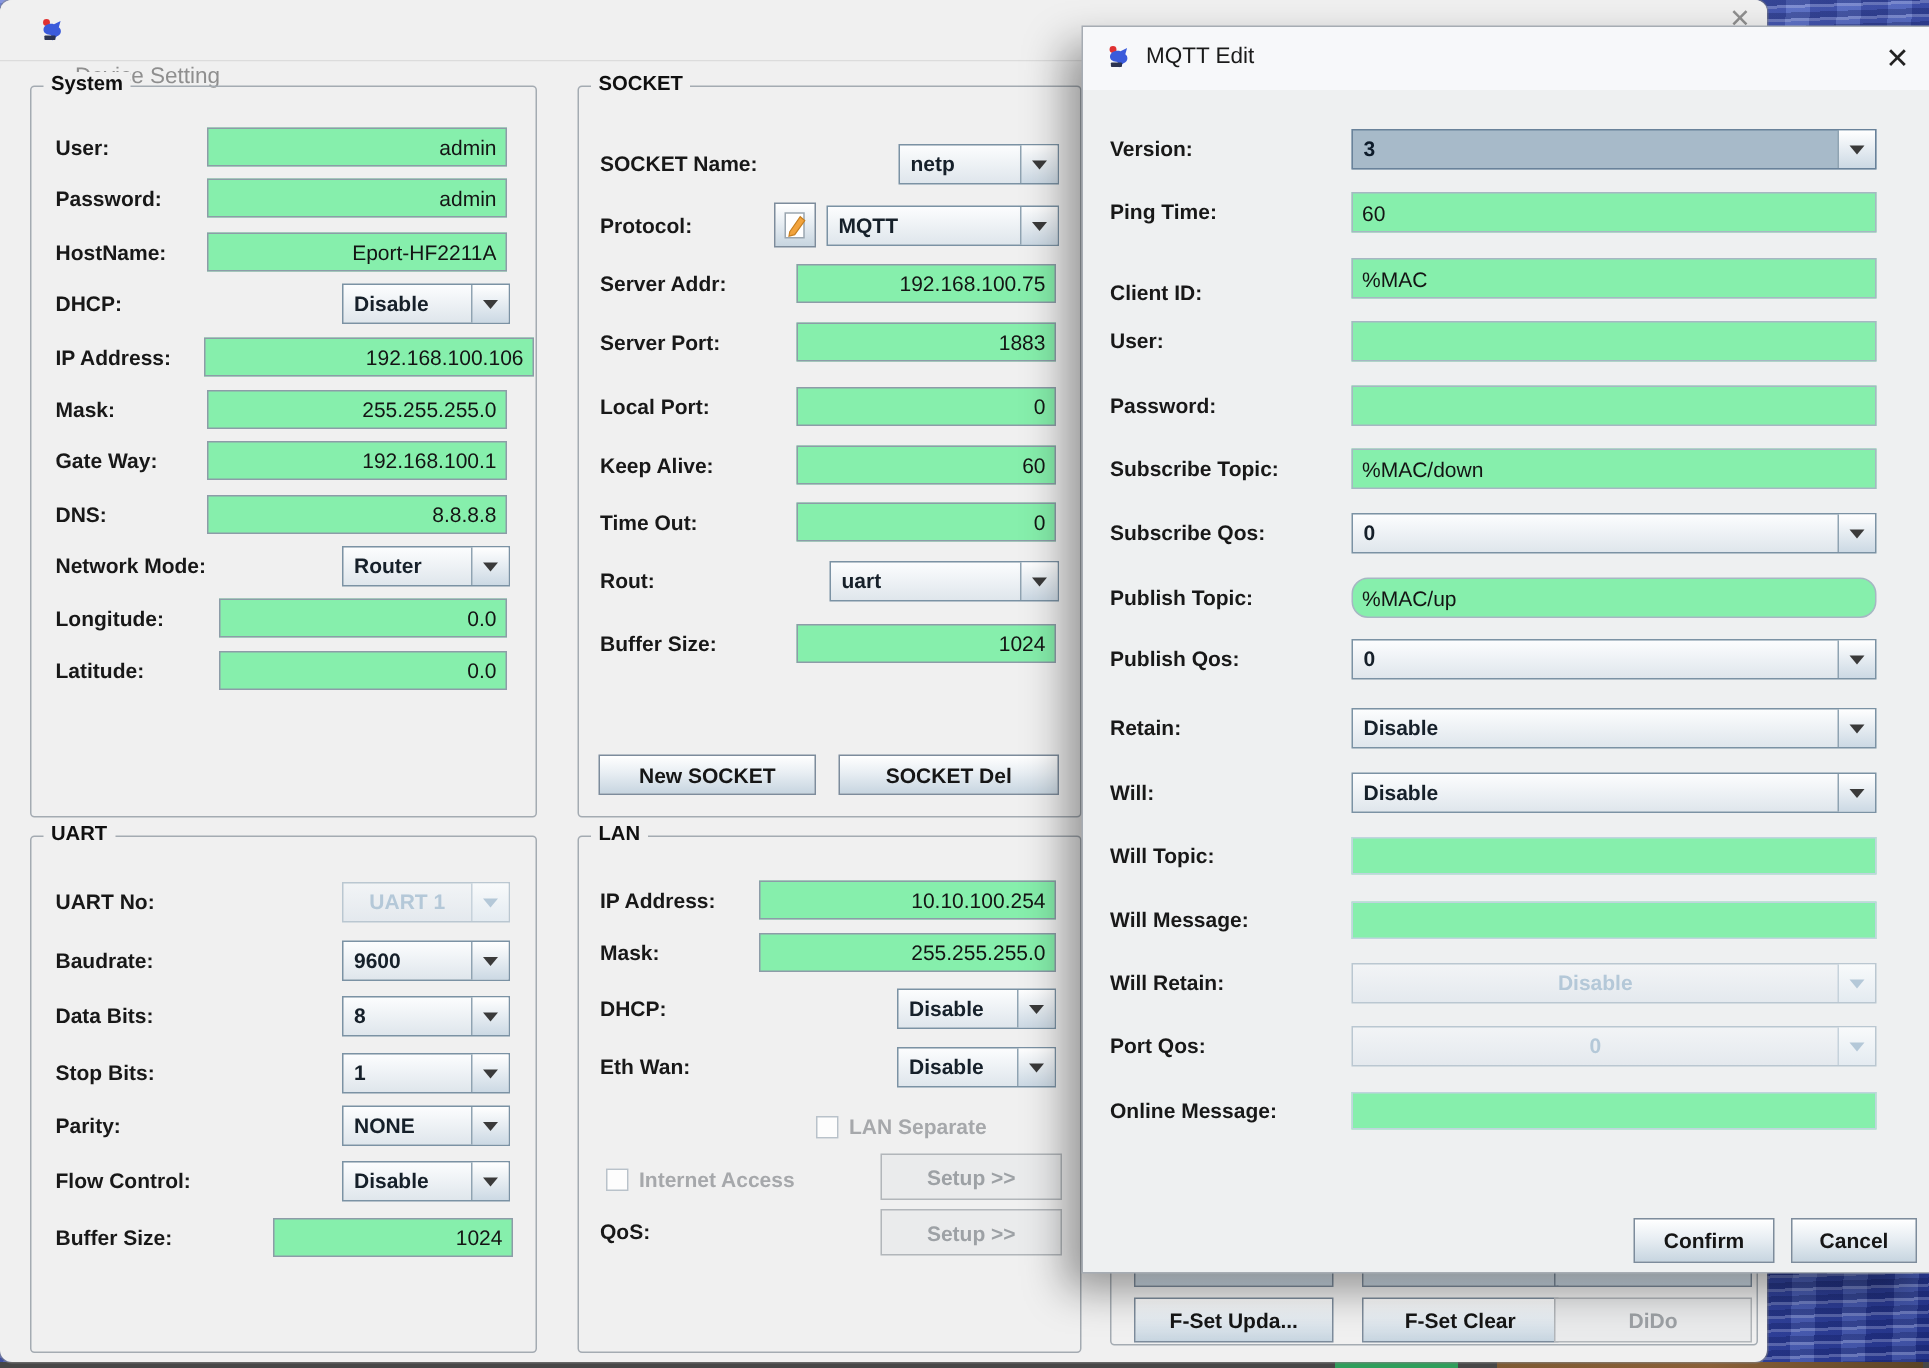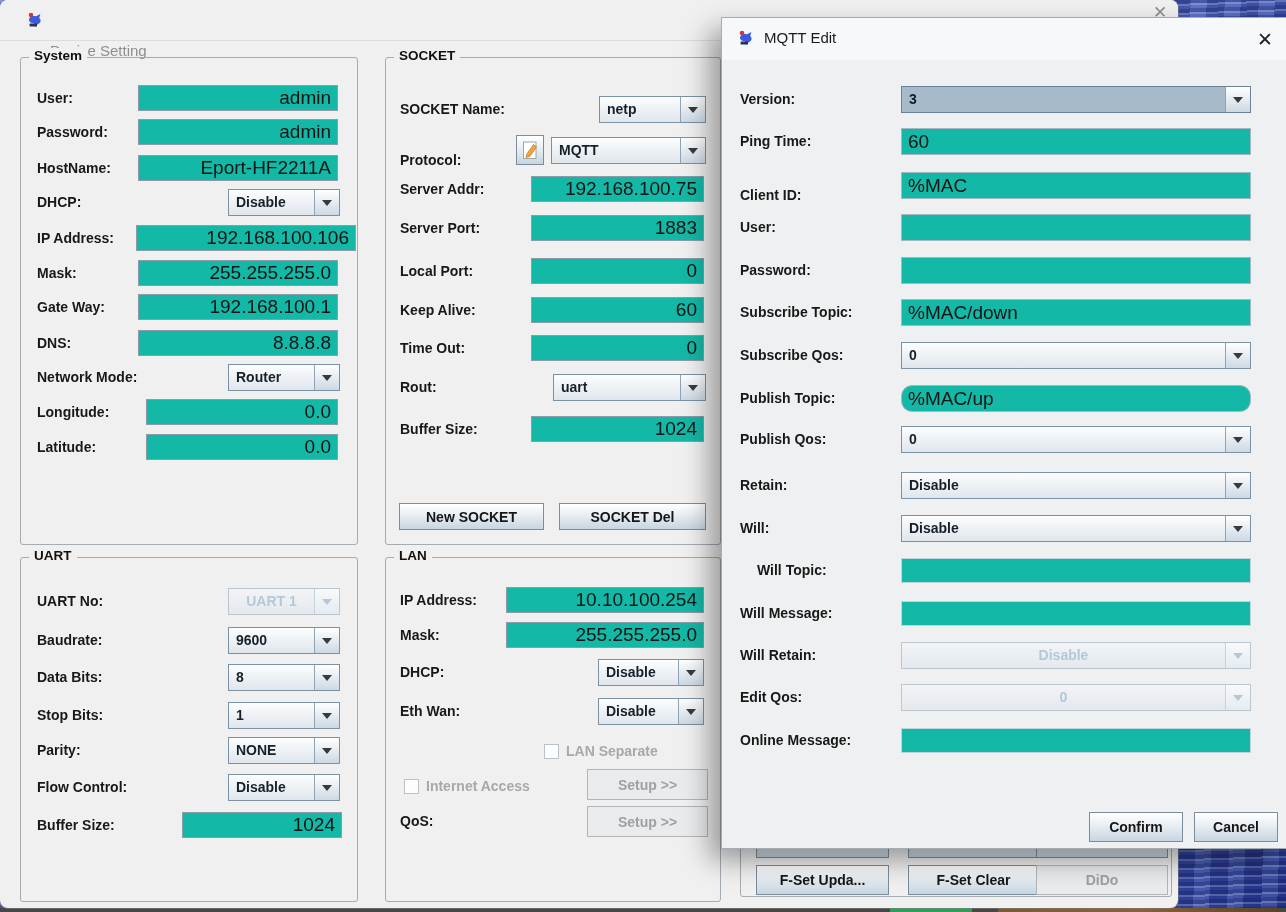--- a/index.html
+++ b/index.html
@@ -29,22 +29,22 @@
   .dlg-title .t-icon{position:absolute;left:15px;top:11px;width:18px;height:18px;}
   .dlg-title .t-text{position:absolute;left:42px;top:11px;font-size:15px;color:#1a1a1a;white-space:nowrap;}
   .dlg-close{position:absolute;left:530px;top:9px;width:26px;height:26px;font-size:19px;line-height:26px;
     text-align:center;color:#222;cursor:default;}
   
   .gbox{position:absolute;border:1px solid #a4abb2;border-radius:3px;box-sizing:border-box;}
   .gb-title{position:absolute;top:-10px;left:8px;background:#f0f0f0;padding:0 5px;
     font-size:13.5px;font-weight:bold;color:#101010;white-space:nowrap;}
   
   .lbl{position:absolute;font-size:14px;font-weight:bold;color:#181818;height:27px;line-height:27px;white-space:nowrap;}
-  .inp{position:absolute;height:26px;box-sizing:border-box;border:1px solid #8d9ca8;background:#14b8a6;
-    font-family:"Liberation Sans",sans-serif;font-size:19px;color:#141414;padding:0 6px;outline:none;}
+  .inp{position:absolute;height:26px;box-sizing:border-box;border:1px solid #8d9ca8;background:#86efac;
+    font-family:"Liberation Sans",sans-serif;font-size:14px;color:#141414;padding:0 6px;outline:none;}
   .inp.right{text-align:right;}
   .inp.dlg{height:27px;border-color:#a6b7c3;}
   .inp.lite{height:25px;border-color:#bfd4de;}
   .combo{position:absolute;height:27px;box-sizing:border-box;border:1px solid #7b92a4;
     background:linear-gradient(#fcfdfe,#dfe6ec);display:flex;align-items:stretch;}
   .combo .ct{flex:1;font-size:14px;font-weight:bold;color:#16202a;line-height:25px;padding:0 7px;
     overflow:hidden;white-space:nowrap;}
   .combo .ca{width:24px;border-left:1px solid #8fa3b2;background:linear-gradient(#ffffff,#ccd9e4);
     display:flex;align-items:center;justify-content:center;flex:0 0 24px;}
   .combo .ca::after{content:"";border-left:5px solid transparent;border-right:5px solid transparent;
@@ -154,21 +154,21 @@
     <input class="inp right" style="left: 161px; top: 254px; width: 160px;" value="1024">
   </div>
 
   <div class="gbox" style="left:385px;top:57px;width:336px;height:488px;">
     <span class="gb-title">SOCKET</span>
     <span class="lbl" style="left:14px;top:38px;">SOCKET Name:</span>
     <div class="combo" style="left:213px;top:38px;width:107px;">
       <span class="ct">netp</span>
       <span class="ca"></span>
     </div>
-    <span class="lbl" style="left:14px;top:79px;margin-top:10px;">Protocol:</span>
+    <span class="lbl" style="left:14px;top:79px;">Protocol:</span>
     <button class="btn" style="left:130px;top:77px;width:28px;height:30px;">
       <span style="display:flex;">
         <svg width="17" height="19" viewBox="0 0 17 19">
           <rect x="1.5" y="1" width="12.5" height="16.5" fill="#ffffff" stroke="#9aa6b0"></rect>
           <path d="M4.5 13.5 L11.5 3.5 L14.5 6 L7.8 15.4 L4 16.4 Z" fill="#f2a33c" stroke="#c77f1f" stroke-width="0.8"></path>
         </svg>
       </span>
     </button>
     <div class="combo" style="left:165px;top:79px;width:155px;">
       <span class="ct">MQTT</span>
@@ -288,33 +288,33 @@
     <span class="ct">Disable</span>
     <span class="ca"></span>
   </div>
 
   <span class="lbl" style="left:18px;top:497px;">Will:</span>
   <div class="combo" style="left:179px;top:497px;width:350px;">
     <span class="ct">Disable</span>
     <span class="ca"></span>
   </div>
 
-  <span class="lbl" style="left:35px;top:539px;">Will Topic:</span>
+  <span class="lbl" style="left:18px;top:539px;">Will Topic:</span>
   <input class="inp dlg lite" style="left: 179px; top: 540px; width: 350px;" value="">
 
   <span class="lbl" style="left:18px;top:582px;">Will Message:</span>
   <input class="inp dlg lite" style="left: 179px; top: 583px; width: 350px;" value="">
 
   <span class="lbl" style="left:18px;top:624px;">Will Retain:</span>
   <div class="combo dis" style="left:179px;top:624px;width:350px;">
     <span class="ct">Disable</span>
     <span class="ca"></span>
   </div>
 
-  <span class="lbl" style="left:18px;top:666px;">Edit Qos:</span>
+  <span class="lbl" style="left:18px;top:666px;">Port Qos:</span>
   <div class="combo dis" style="left:179px;top:666px;width:350px;">
     <span class="ct">0</span>
     <span class="ca"></span>
   </div>
 
   <span class="lbl" style="left:18px;top:709px;">Online Message:</span>
   <input class="inp dlg lite" style="left: 179px; top: 710px; width: 350px;" value="">
 
   <button class="btn" style="left:367px;top:794px;width:94px;height:30px;">Confirm</button>
   <button class="btn" style="left:472px;top:794px;width:84px;height:30px;">Cancel</button>

